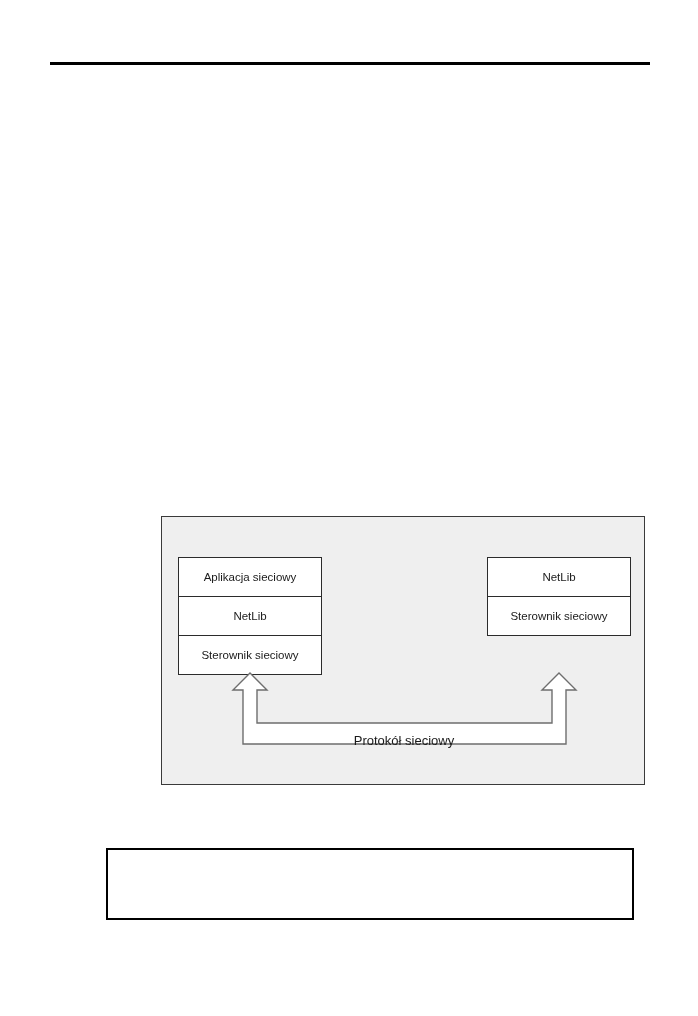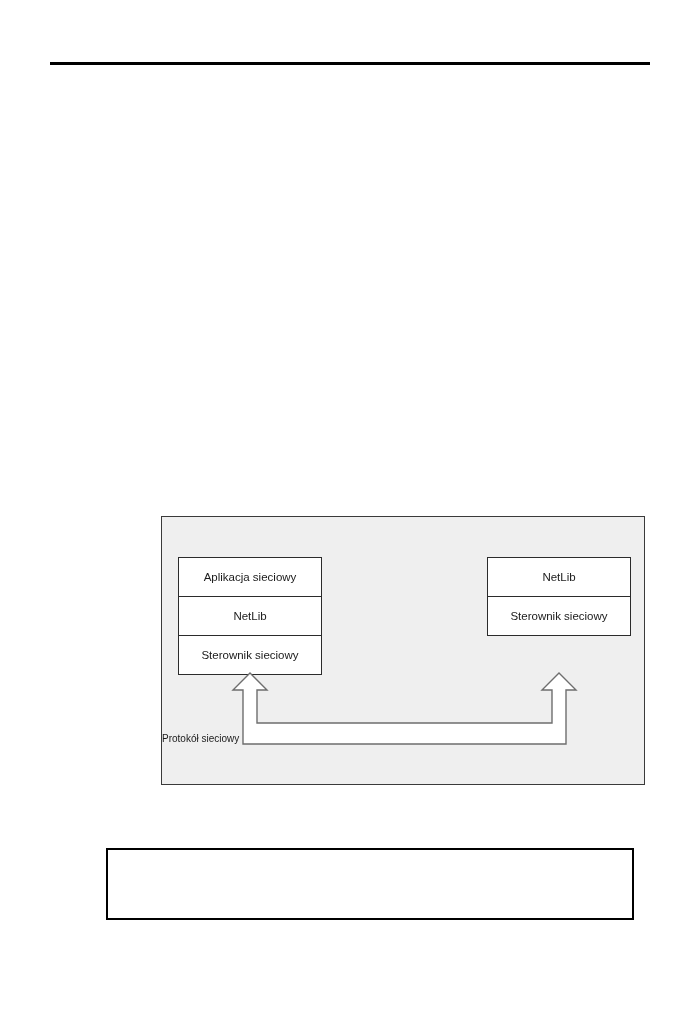--- a/index.html
+++ b/index.html
@@ -82,22 +82,22 @@
     height: 269px;
     pointer-events: none;
   }
 
   
   .protocol-label {
     position: absolute;
     left: 0;
     top: 216px;
     width: 484px;
-    text-align: left;
-    font-size: 10px;
+    text-align: center;
+    font-size: 13px;
     color: #1a1a1a;
   }
 
   
   .note-box {
     position: absolute;
     left: 106px;
     top: 848px;
     width: 528px;
     height: 72px;

